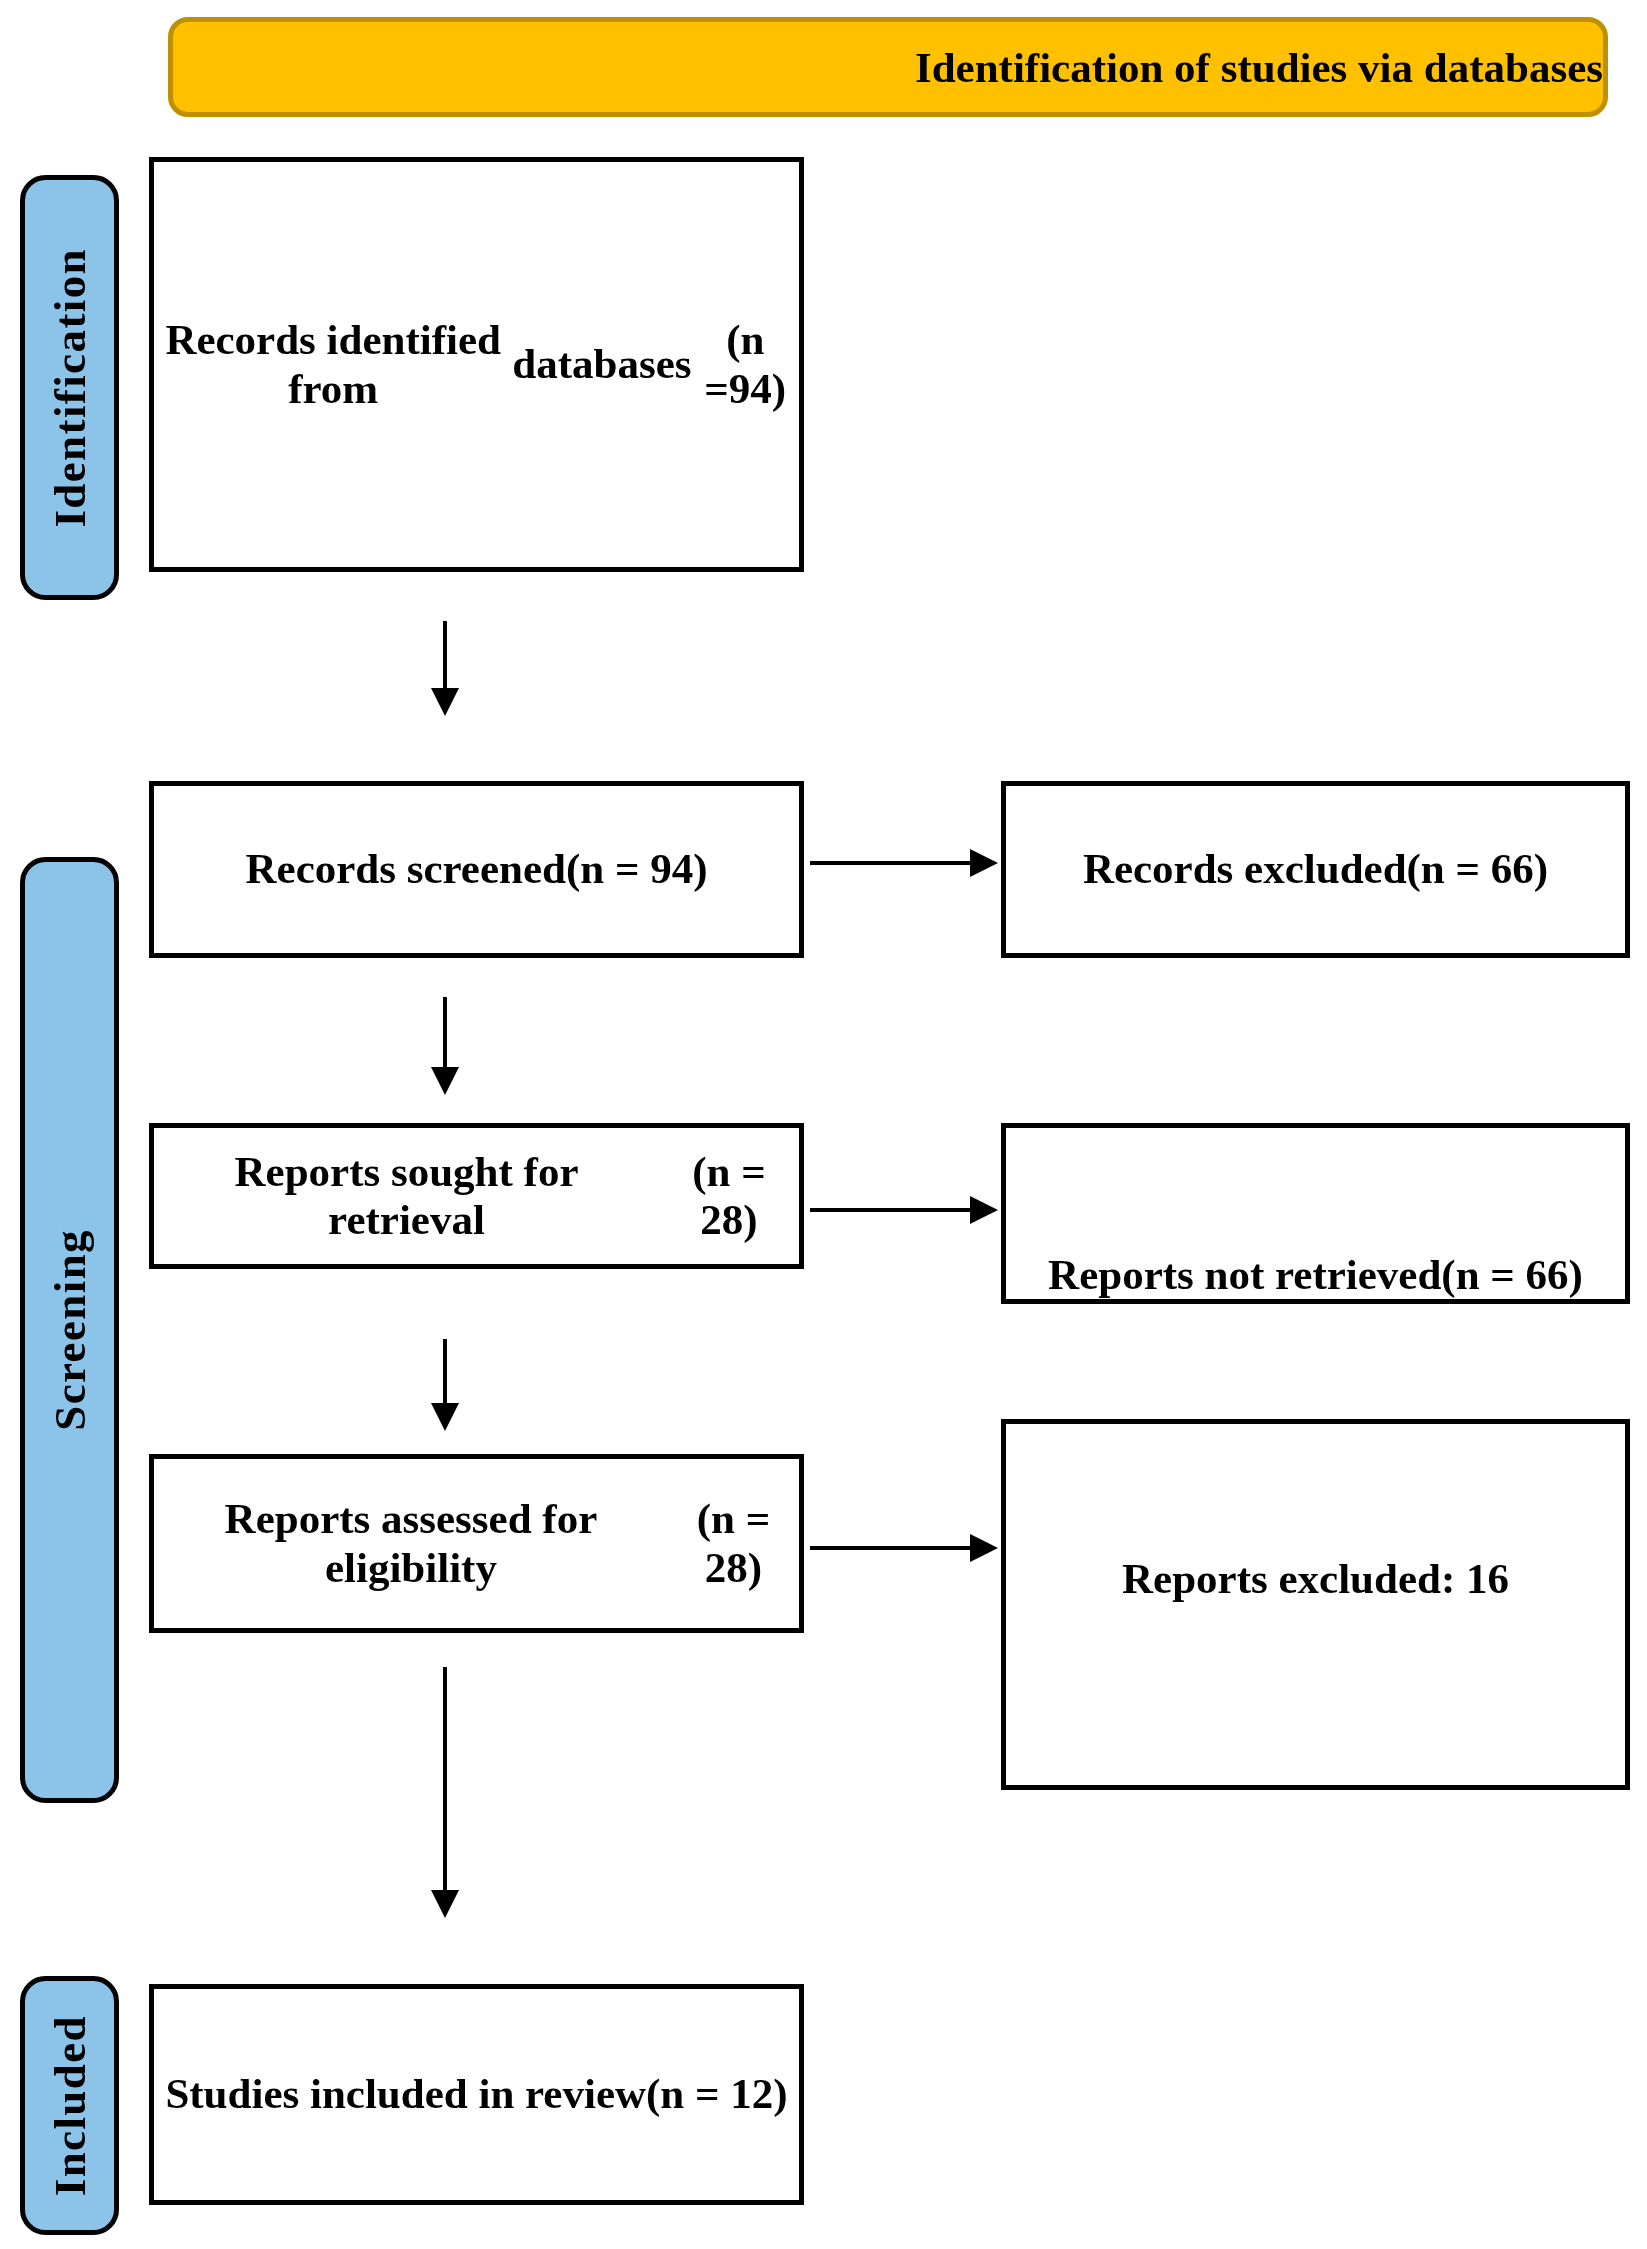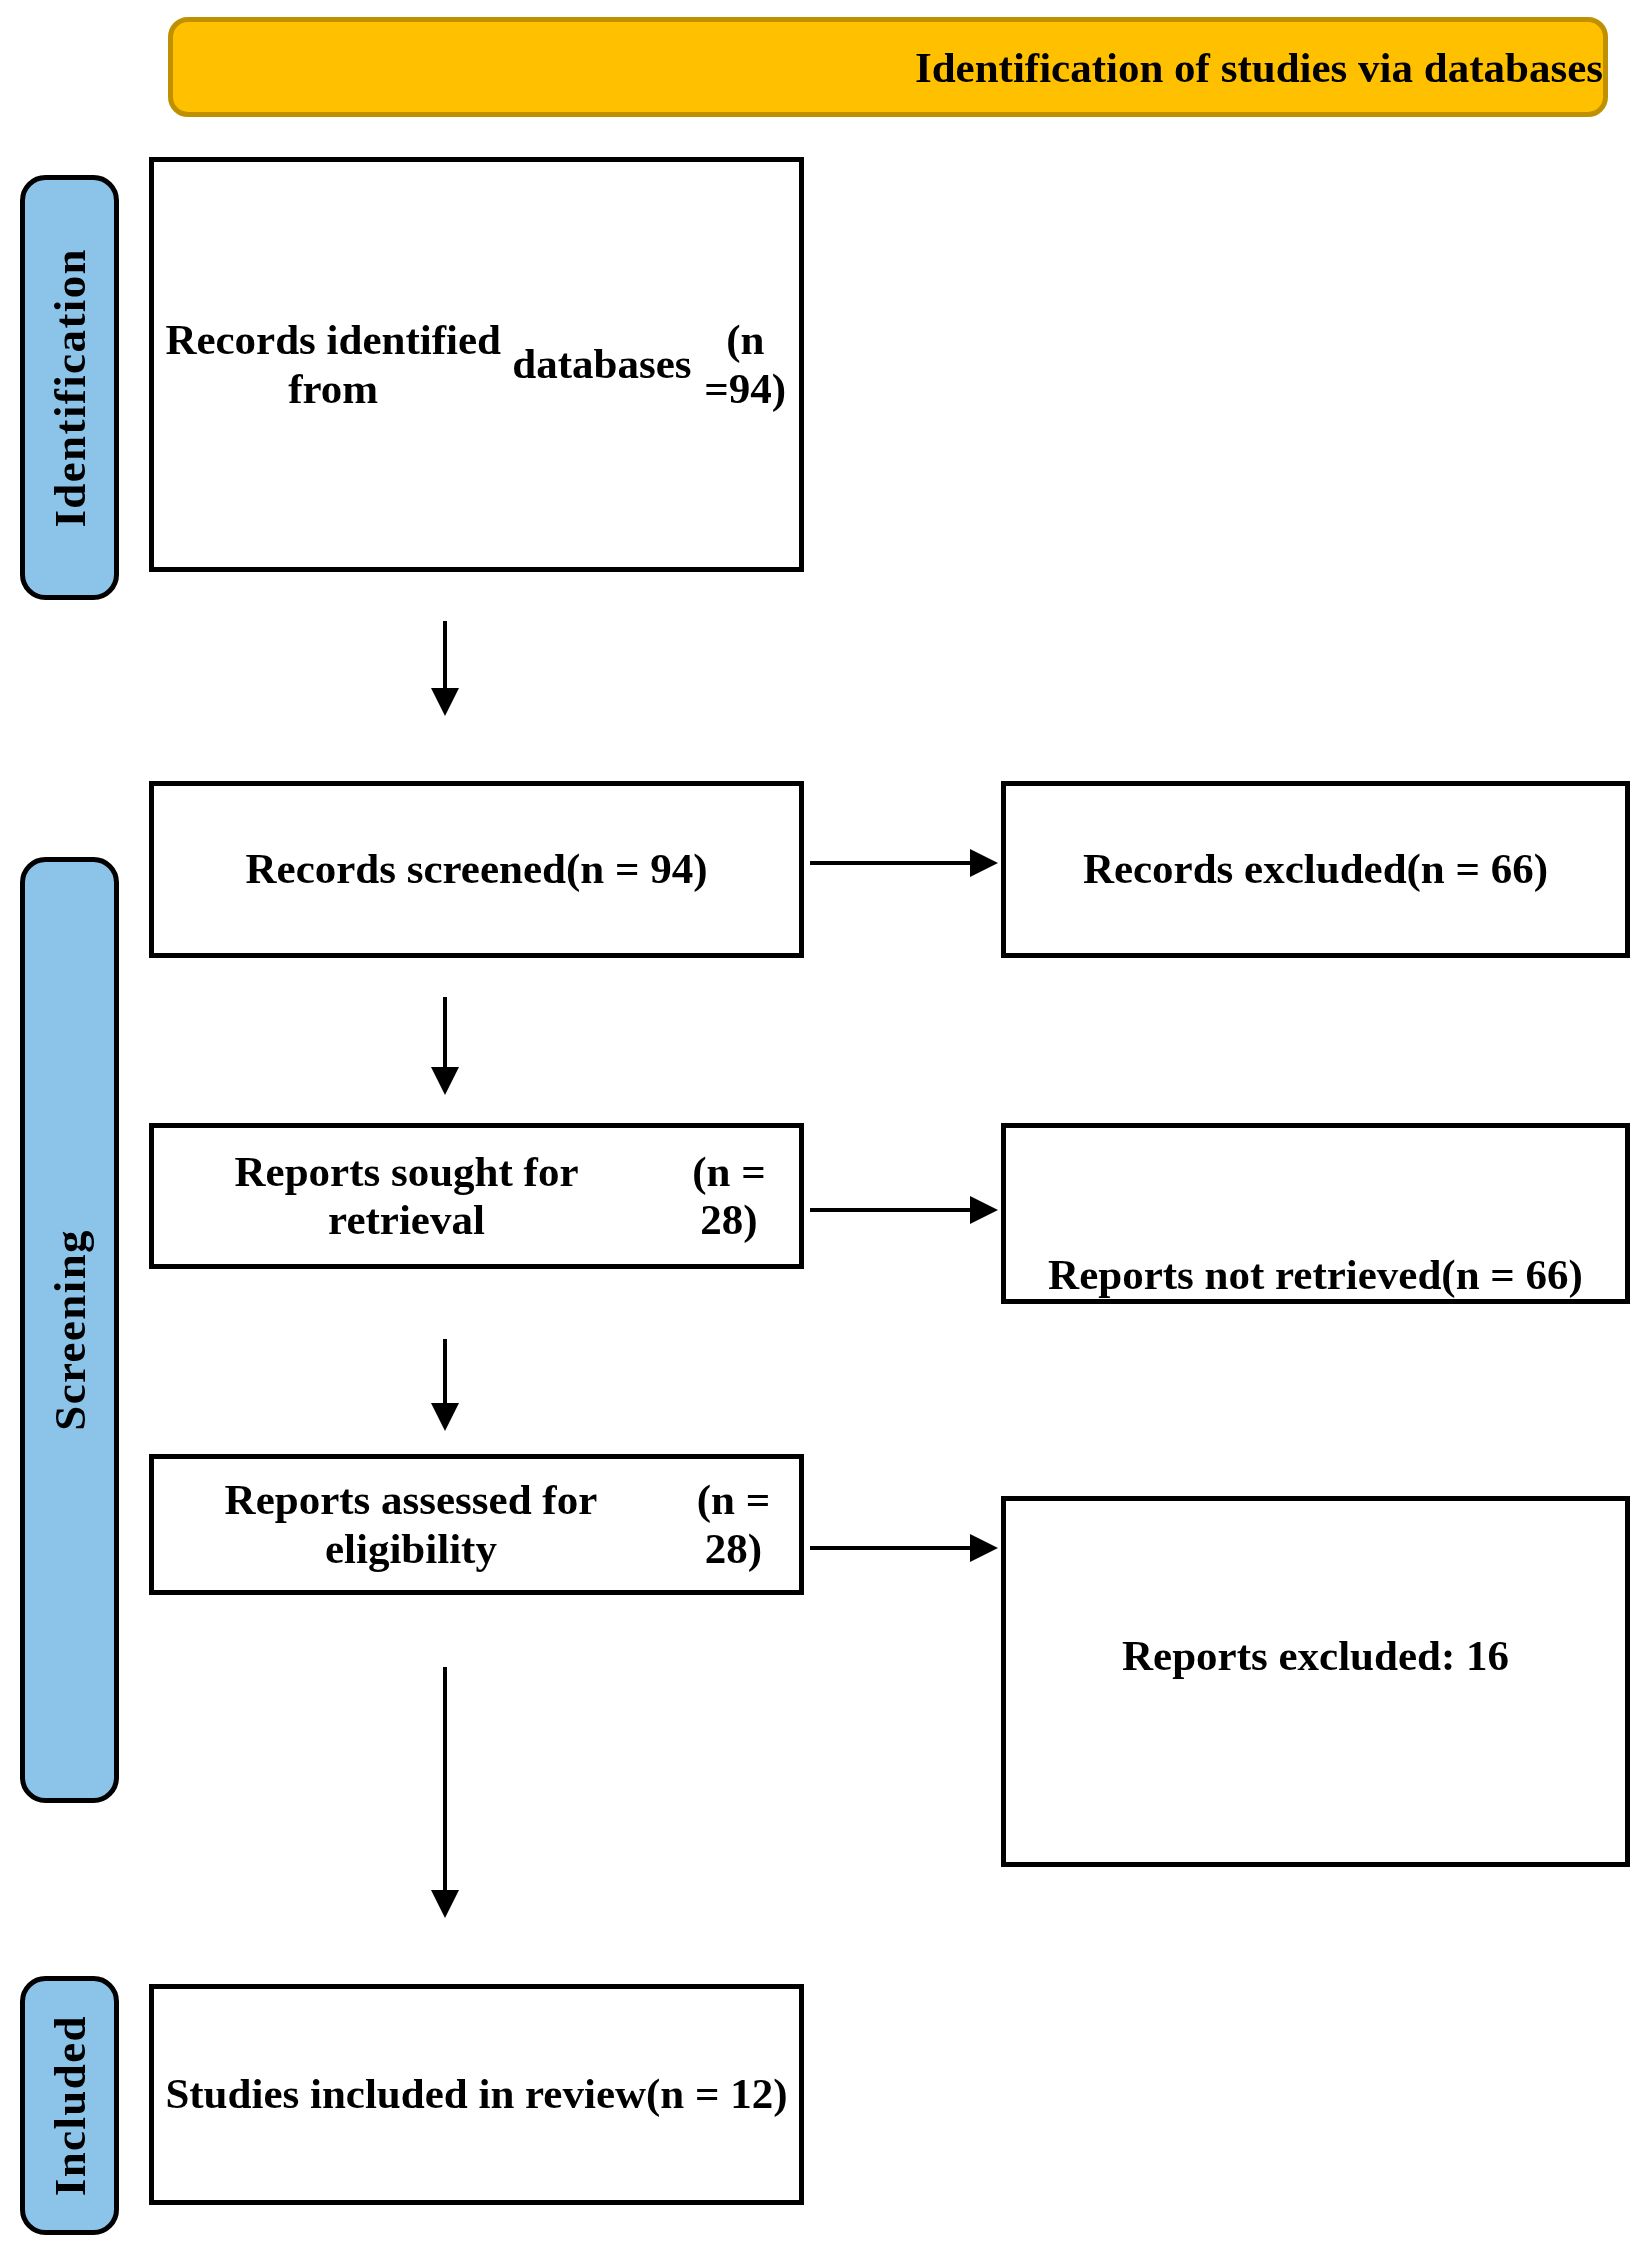--- a/index.html
+++ b/index.html
@@ -50,25 +50,25 @@
     position:absolute;background:#fff;
     border:5px solid var(--line);
     display:flex;flex-direction:row;align-items:center;justify-content:center;
     text-align:center;font-size:43px;line-height:1.12;
   }
   .col-left{left:149px;width:655px;}
   .col-right{left:1001px;width:629px;}
   .box-identified{top:157px;height:415px;row-gap:37px;}
   .box-screened{top:781px;height:177px;row-gap:27px;}
   .box-sought{top:1123px;height:146px;row-gap:27px;}
-  .box-assessed{top:1454px;height:141px;row-gap:27px;}
+  .box-assessed{top:1454px;height:179px;row-gap:27px;}
   .box-included-review{top:1984px;height:221px;row-gap:31px;}
   .box-rec-excluded{top:781px;height:177px;}
   .box-not-retrieved{top:1123px;height:181px;row-gap:27px;align-items:flex-end;}
-  .box-rep-excluded{top:1496px;height:371px;row-gap:34px;padding-bottom:50px;}
+  .box-rep-excluded{top:1419px;height:371px;row-gap:34px;padding-bottom:50px;}
   .italic{font-style:italic;}
 
   
   .arrow-down{position:absolute;width:28px;}
   .arrow-down .shaft{
     position:absolute;left:12px;top:0;width:4.3px;bottom:27px;background:var(--line);
   }
   .arrow-down .head{
     position:absolute;left:0;bottom:0;width:0;height:0;
     border-left:14px solid transparent;

